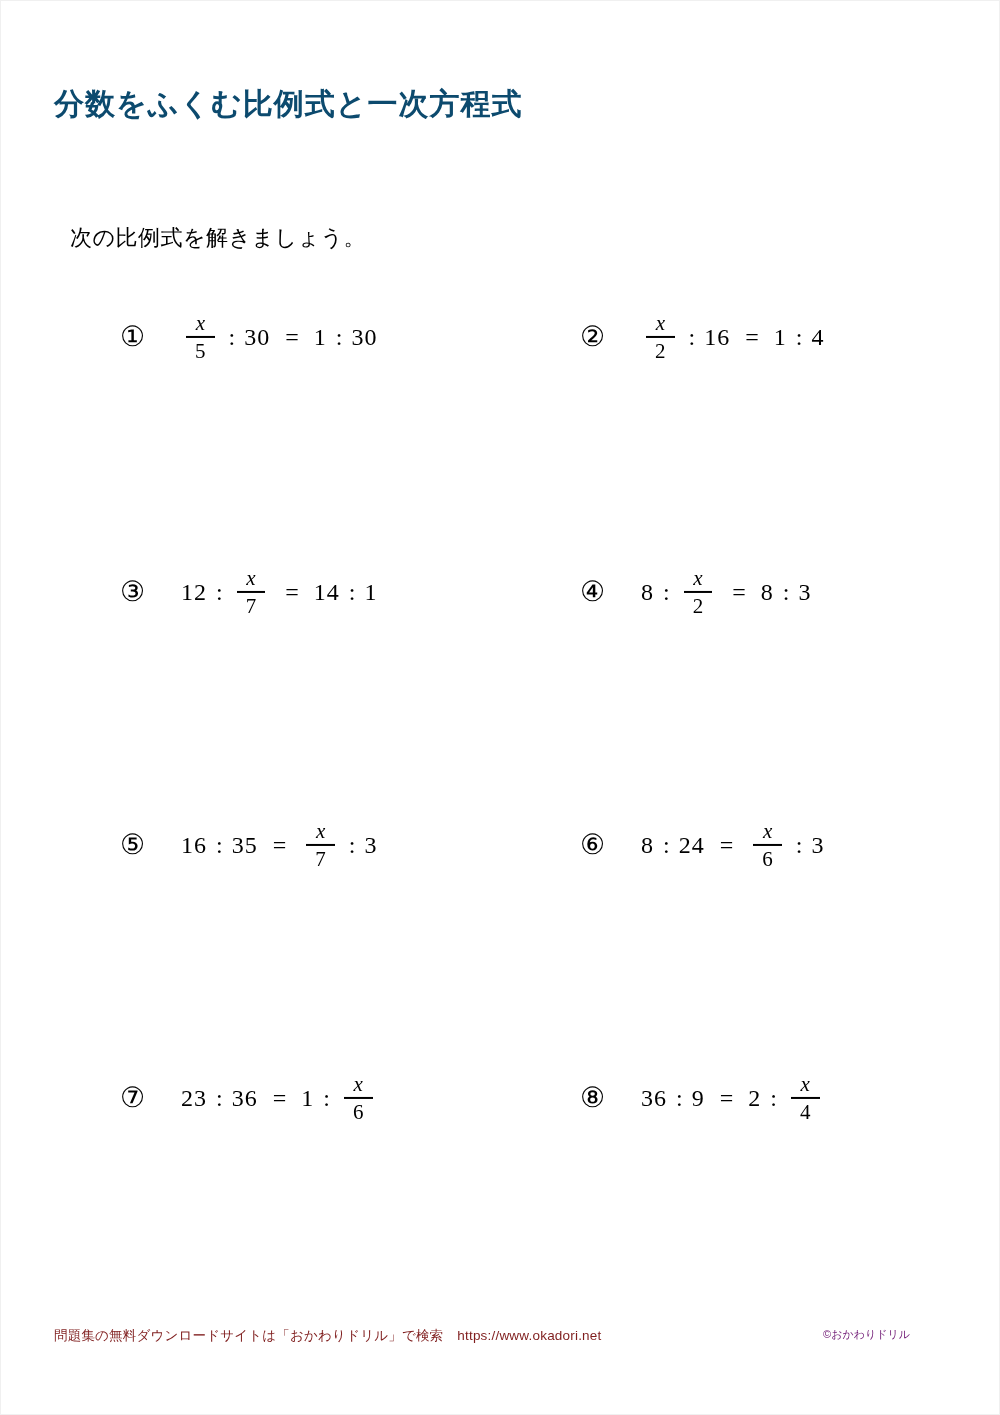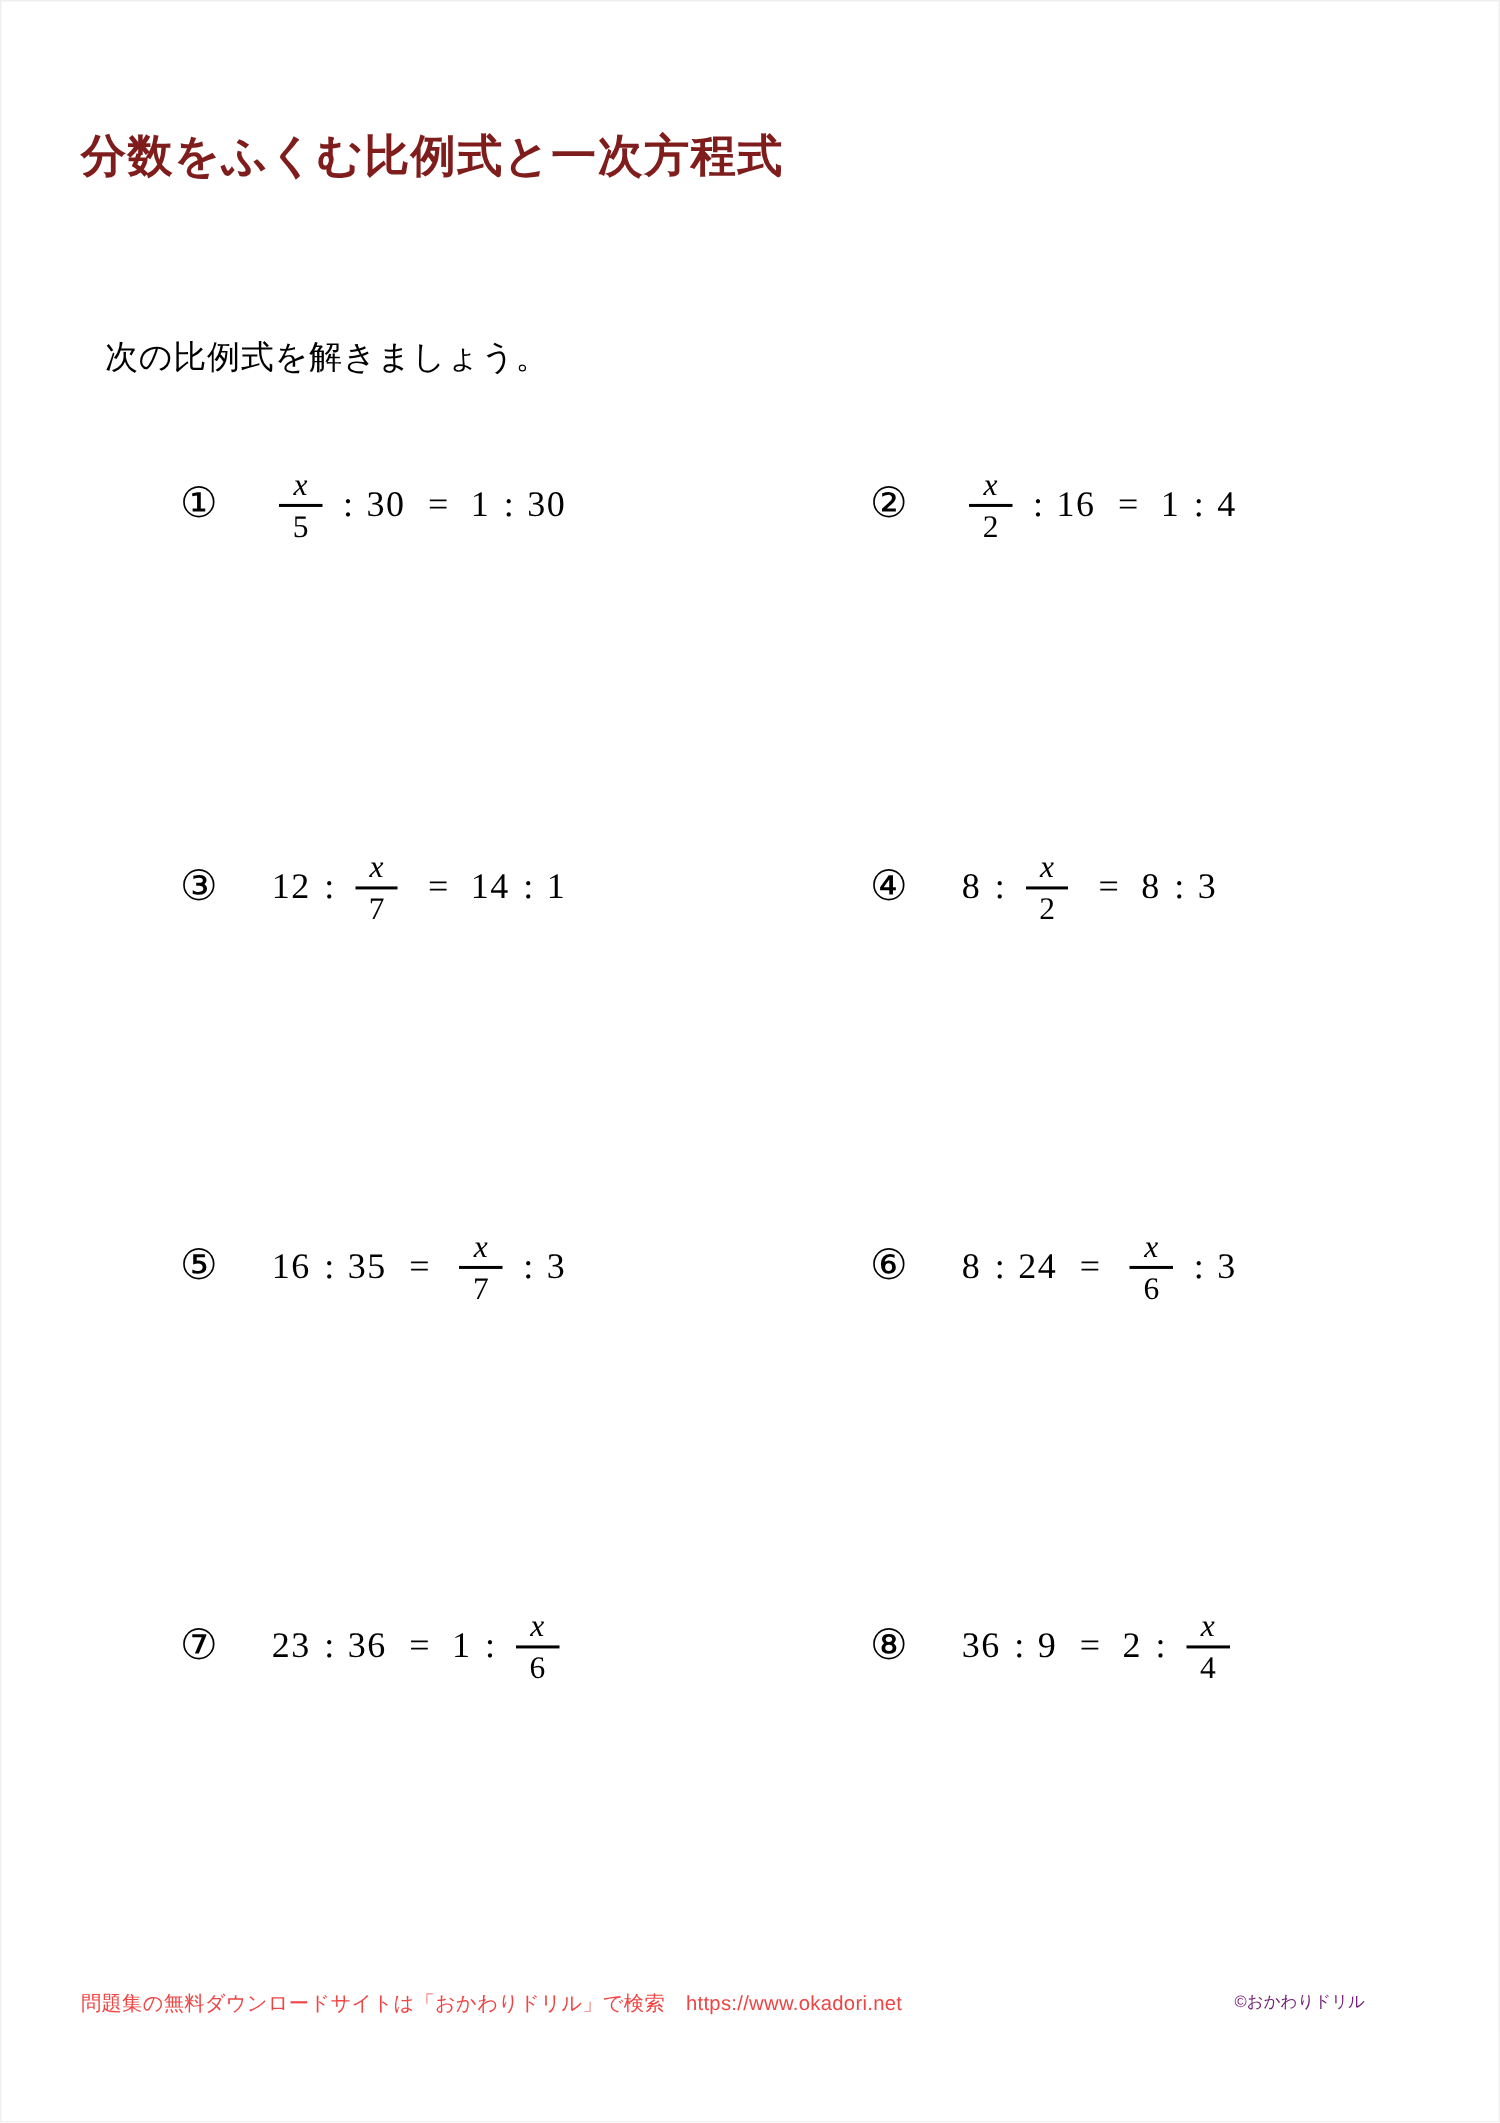--- a/index.html
+++ b/index.html
@@ -13,21 +13,21 @@
     overflow: hidden;
     box-shadow: inset 0 0 0 1px #f0f0f0;
   }
   .title {
     position: absolute;
     left: 54px;
     top: 84px;
     font-size: 30px;
     font-weight: bold;
     letter-spacing: 1px;
-    color: #7f1d1d;
+    color: #0c4a6e;
     margin: 0;
   }
   .instruction {
     position: absolute;
     left: 54px;
     top: 207px;
     font-size: 22px;
     letter-spacing: 0.5px;
     color: #000;
     margin: 16px;
@@ -70,21 +70,21 @@
   .fbar {
     align-self: stretch;
     height: 2px;
     background: #000;
   }
   .footer-left {
     position: absolute;
     left: 54px;
     top: 1327px;
     font-size: 13.5px;
-    color: #ef4444;
+    color: #7f1d1d;
     letter-spacing: 0.2px;
   }
   .footer-url { margin-left: 14px; }
   .footer-copyright {
     position: absolute;
     right: 90px;
     top: 1327px;
     font-size: 11px;
     color: #701a75;
   }

